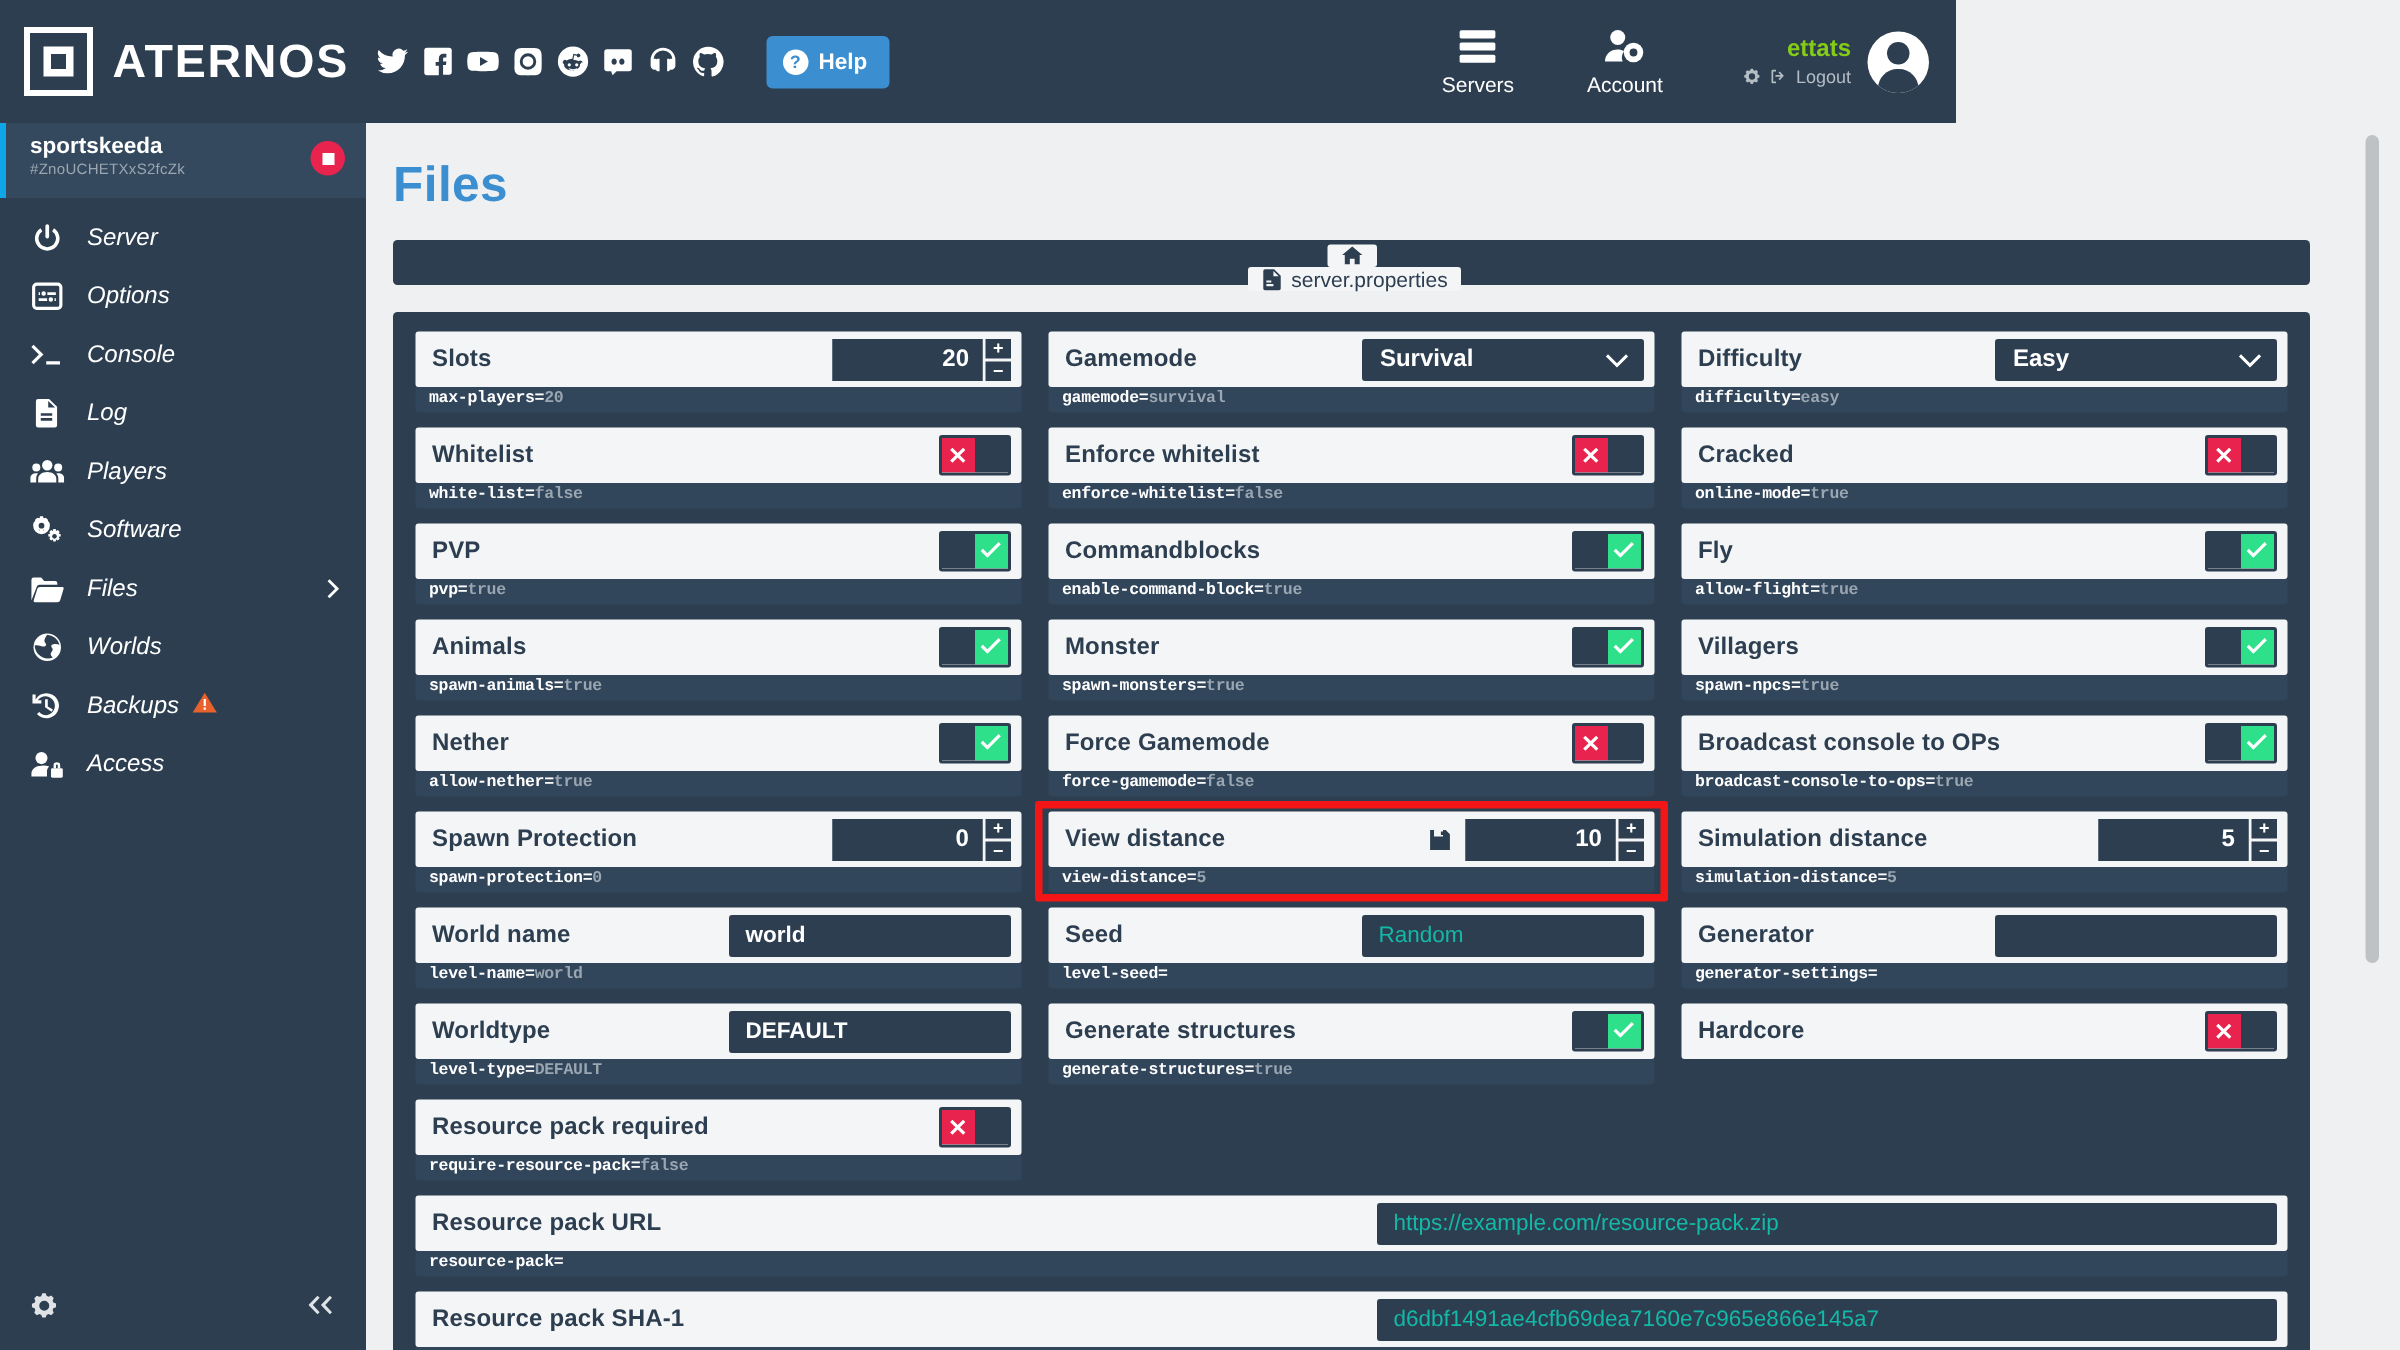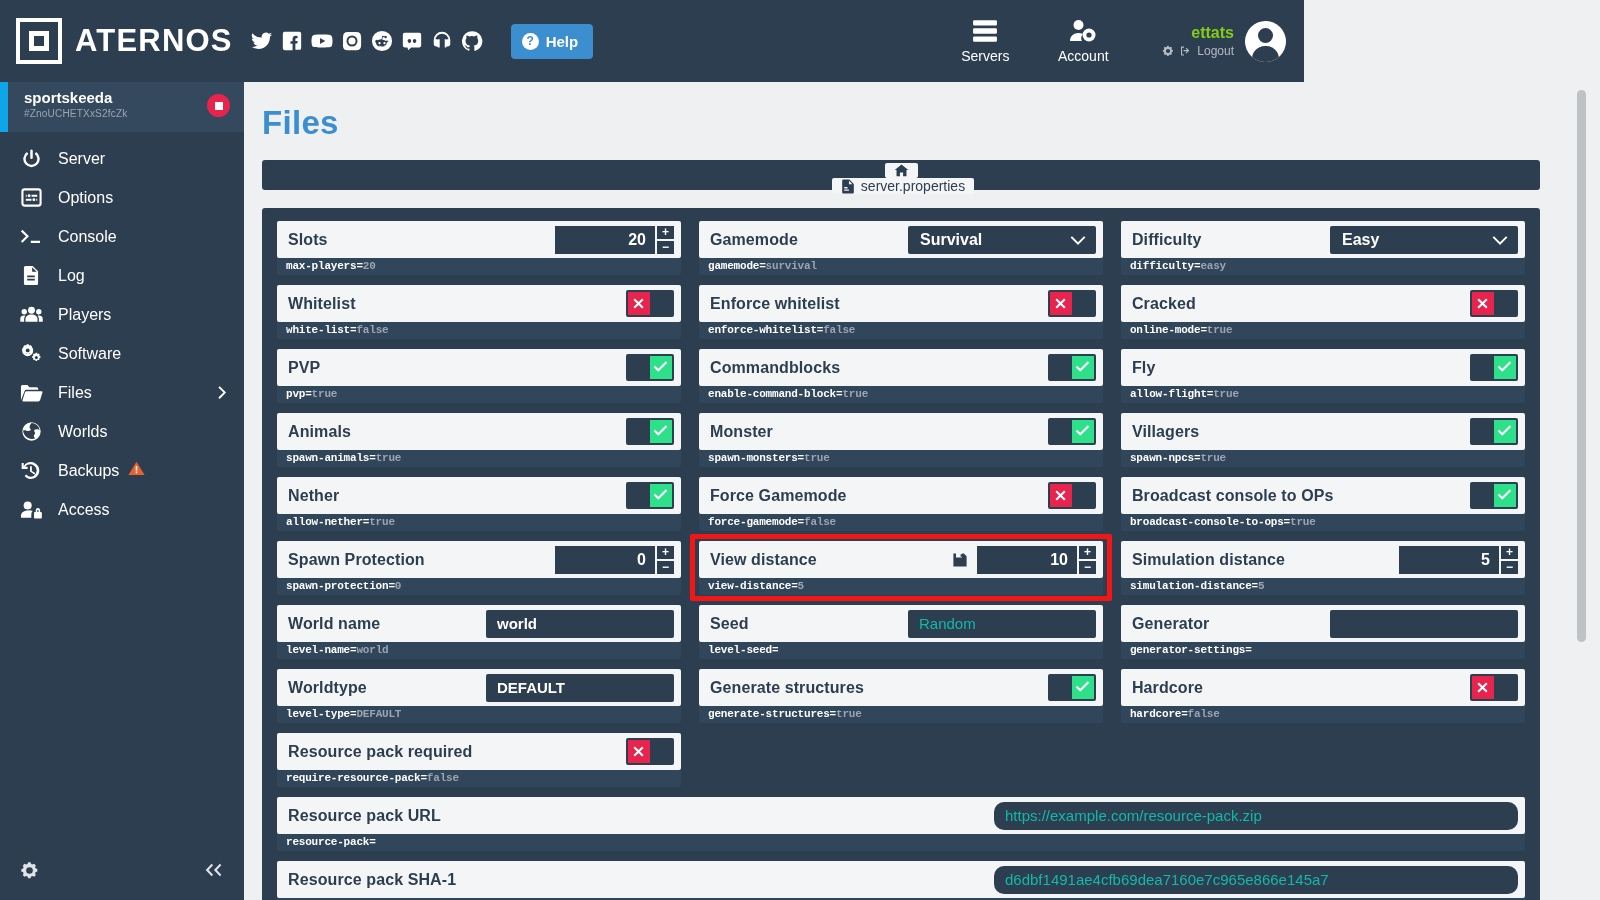--- a/index.html
+++ b/index.html
@@ -84,38 +84,38 @@
     width: 27px; height: 22px; border-radius: 13px 13px 0 0; background: #2c3e50;
   }
 
   
   .sidebar {
     position: absolute; top: 82px; left: 0;
     width: 244px; height: 818px; background: #2c3e50;
   }
   .srv-head {
     height: 50px; background: #34495e;
-    border-left: 8px solid #0ea5e9;
+    border-left: 4px solid #0ea5e9;
     padding: 7px 14px 0 16px;
     display: flex; align-items: flex-start; cursor: pointer;
   }
   .srv-name { color: #fff; font-size: 15px; font-weight: bold; line-height: 1.15; }
   .srv-id { color: #9aa6b1; font-size: 10px; margin-top: 2px; letter-spacing: .2px; }
   .stop-btn {
     margin-left: auto; margin-top: 5px;
     width: 23px; height: 23px; border-radius: 50%;
     background: #e8244e; display: flex;
     align-items: center; justify-content: center; cursor: pointer;
   }
   .stop-btn i { width: 8px; height: 8px; background: #fff; display: block; }
   .nav { margin-top: 7px; }
   .nav-item {
     height: 39px; display: flex; align-items: center;
     padding: 0 16px 0 18px; color: #ffffff;
-    font-size: 16px; cursor: pointer;
+    font-size: 16px; cursor: pointer; font-style: italic;
   }
   .nav-ic {
     width: 26px; display: flex; align-items: center;
     justify-content: center; margin-right: 14px; flex: none;
   }
   .nav-ic svg { fill: #ffffff; }
   .warn-tri { margin-left: 9px; }
   .nav-chev { margin-left: auto; fill: #ffffff; }
   .side-foot {
     position: absolute; bottom: 20px; left: 0; right: 0;
@@ -235,21 +235,21 @@
 
   
   .tfield {
     background: #2c3e50; border: 2px solid #2c3e50;
     border-radius: 2px; height: 28px; width: 188px;
     display: flex; align-items: center;
     padding: 0 9px; cursor: text;
   }
   .tfield span { color: #ffffff; font-size: 15px; font-weight: bold; }
   .tfield.ph span { color: #14b8a6; font-weight: normal; }
-  .tfield.stretch { width: 524px; border-radius: 10px; }
+  .tfield.stretch { width: 600px; }
 
   
   .vbar {
     position: absolute; right: 14px; top: 8px;
     width: 9px; height: 552px;
     background: #bfc2c4; border-radius: 5px;
   }
 </style>
 </head>
 <body>
@@ -829,21 +829,20 @@
               <div class="toggle is-off">
                 <div class="half off-half">
                   <svg width="15" height="15" viewBox="0 0 16 16">
                     <path d="M13.4 4.2L11.8 2.6 8 6.4 4.2 2.6 2.6 4.2 6.4 8l-3.8 3.8 1.6 1.6L8 9.6l3.8 3.8 1.6-1.6L9.6 8z"></path>
                   </svg>
                 </div>
                 <div class="half blank"></div>
               </div>
             </div>
           </div>
-          <div class="prop-sub"><span>hardcore=</span><span class="v">false</span></div>
         </div>
         <div class="cell">
           <div class="prop">
             <div class="prop-label">Resource pack required</div>
             <div class="prop-ctl">
               <div class="toggle is-off">
                 <div class="half off-half">
                   <svg width="15" height="15" viewBox="0 0 16 16">
                     <path d="M13.4 4.2L11.8 2.6 8 6.4 4.2 2.6 2.6 4.2 6.4 8l-3.8 3.8 1.6 1.6L8 9.6l3.8 3.8 1.6-1.6L9.6 8z"></path>
                   </svg>

